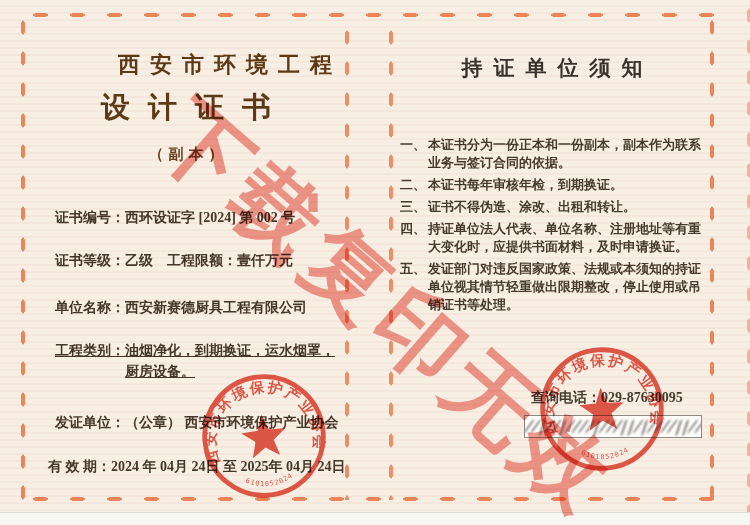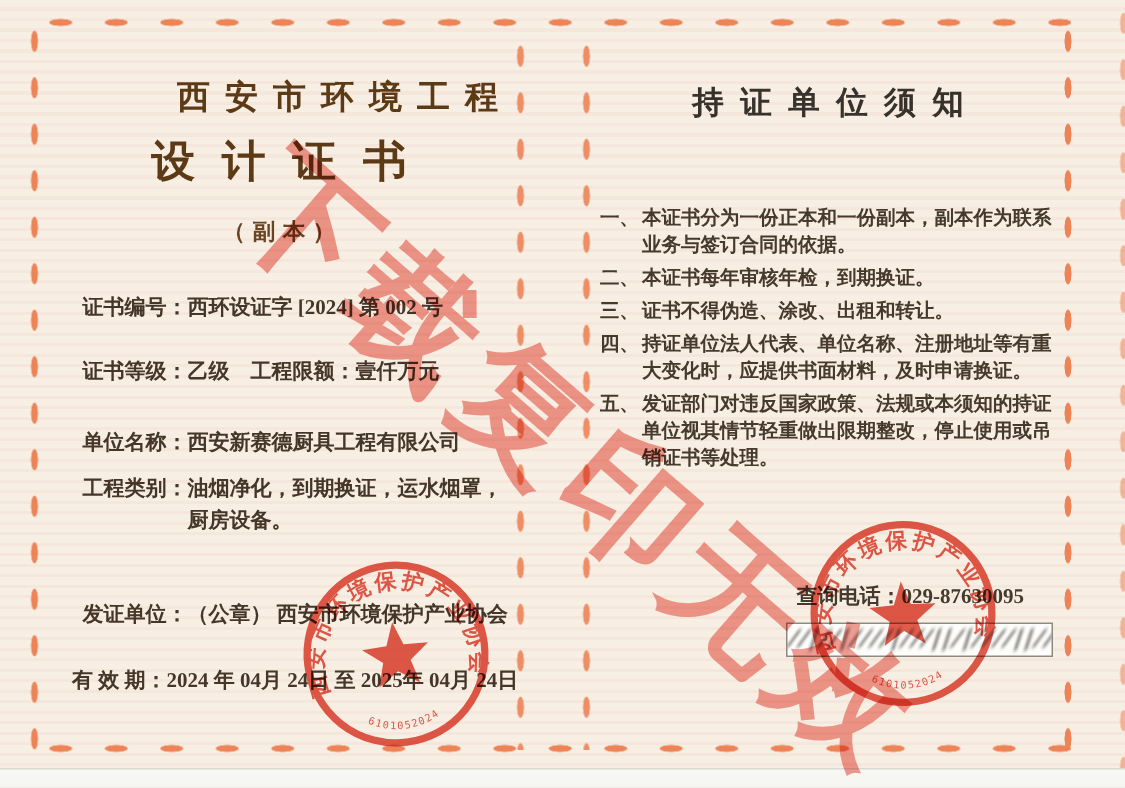--- a/index.html
+++ b/index.html
@@ -47,30 +47,30 @@
     position:absolute;left:30px;top:88px;width:312px;text-align:center;z-index:10;
     font-family:"Liberation Sans","DejaVu Sans",sans-serif;
     font-size:29px;font-weight:bold;letter-spacing:18px;color:#5d3a16;text-indent:18px;
   }
   .lp-sub{
     position:absolute;left:30px;top:145px;width:312px;text-align:center;z-index:10;
     font-size:15px;font-weight:bold;letter-spacing:5px;color:#6a4320;text-indent:5px;
   }
   .row{
     position:absolute;left:55px;z-index:10;display:flex;align-items:flex-start;
-    font-size:14px;font-weight:bold;color:#443729;line-height:1.5;
+    font-size:14px;font-weight:bold;color:#443729;line-height:1.5;margin-top:12px;
   }
   .row .lbl{flex:0 0 auto;white-space:nowrap;}
   .row .val{flex:0 0 auto;}
   .row .val.wrap{width:220px;}
   .row .gap{width:14px;flex:0 0 auto;}
   .r-certno{top:195px;}
   .r-grade{top:238px;}
   .r-company{top:285px;}
-  .r-category{top:316px;}
+  .r-category{top:328px;text-decoration:underline;}
   .r-issuer{top:400px;}
   .r-validity{top:444px;left:48px;align-items:flex-end;}
 
   
   .rp-title{
     position:absolute;left:402px;top:54px;width:300px;text-align:center;z-index:10;
     font-size:21px;font-weight:bold;letter-spacing:11px;color:#38322c;text-indent:11px;
     font-family:"Liberation Serif","DejaVu Serif",serif;
   }
   .rp-list{

